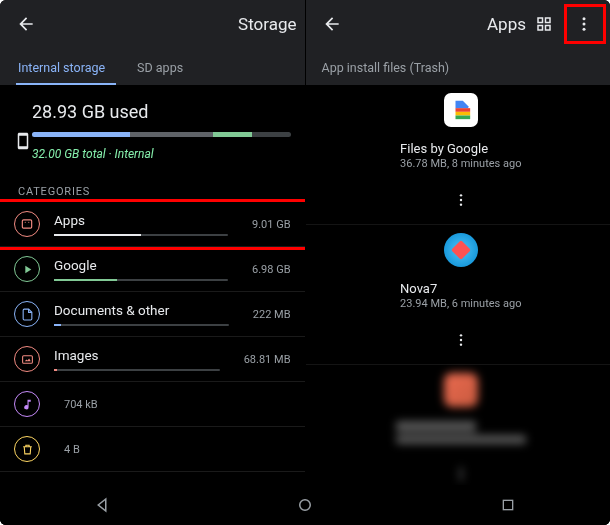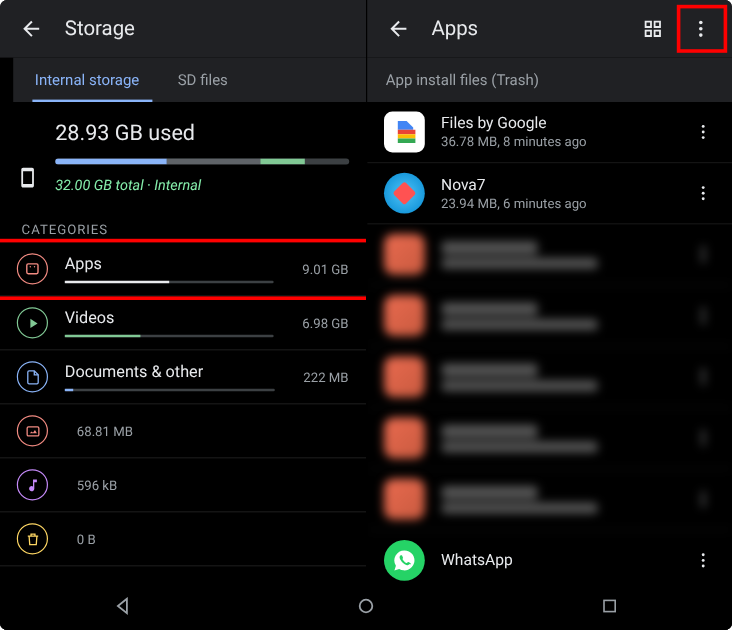--- a/index.html
+++ b/index.html
@@ -21,21 +21,21 @@
     display:flex; align-items:center;
     padding:0 8px;
     color:#e8eaed;
   }
   .back-btn {
     width:36px; height:36px;
     display:flex; align-items:center; justify-content:center;
     border-radius:50%;
     cursor:pointer;
   }
-  .header-title { font-size:17px; font-weight:400; margin-left:10px; flex:1; }
+  .header-title { font-size:17px; font-weight:400; margin-left:10px; flex:1;text-align:right; }
   .header-actions { display:flex; align-items:center; gap:4px; }
   .icon-btn {
     width:36px; height:36px;
     display:flex; align-items:center; justify-content:center;
     cursor:pointer;
     position:relative;
   }
   .tabs {
     background:#202124;
     display:flex;
@@ -49,28 +49,27 @@
   }
   .tab.active { color:#8ab4f8; }
   .tab.active::after {
     content:"";
     position:absolute; bottom:0;
     height:2px; background:#8ab4f8;
     width:100px;
   }
   .panel.left .tab.active::after { left:16px; width:100px; }
   .panel.right .tab.active::after { left:16px; width:90px; }
-  .tabs.left-tabs { padding-left:2px;margin-left:11px; }
+  .tabs.left-tabs { padding-left:2px; }
   .content { flex:1; background:#000; overflow:hidden; position:relative; }
   
   
   .summary {
-    display:flex; align-items:flex-end;
+    display:flex; align-items:center;
     padding:16px 14px 14px 14px;
-    gap:14px;
   }
   .phone-icon { color:#e8eaed; margin-top:20px; }
   .summary-text { flex:1; }
   .used { color:#e8eaed; font-size:18px; font-weight:400; }
   .bar {
     height:5px; border-radius:3px;
     background:#3c4043;
     margin:10px 0 10px 0;
     display:flex; overflow:hidden;
   }
@@ -116,20 +115,21 @@
     z-index:5;
     background:#000;
   }
   
   
   .app-row {
     display:flex; align-items:center;
     padding:8px 8px 8px 14px;
     gap:14px;
     border-bottom:1px solid #141414;
+    flex-direction:column;
   }
   .app-icon {
     width:34px; height:34px;
     border-radius:50%;
     flex-shrink:0;
   }
   .app-body { flex:1; min-width:0; }
   .app-name { color:#e8eaed; font-size:13px; }
   .app-meta { color:#9aa0a6; font-size:11px; margin-top:1px; }
   .app-menu {
@@ -186,21 +186,21 @@
     <div class="header">
       <div class="back-btn">
         <svg width="20" height="20" viewBox="0 0 24 24">
             <path fill="#e8eaed" d="M20 11H7.83l5.59-5.59L12 4l-8 8 8 8 1.41-1.41L7.83 13H20z"></path>
           </svg>
       </div>
       <div class="header-title">Storage</div>
     </div>
     <div class="tabs left-tabs">
       <div class="tab active">Internal storage</div>
-      <div class="tab">SD files</div>
+      <div class="tab">SD apps</div>
     </div>
     <div class="content">
       <div class="summary">
         <span class="phone-icon">
           <svg width="18" height="26" viewBox="0 0 24 24">
               <path fill="#e8eaed" d="M17 1H7c-1.1 0-2 .9-2 2v18c0 1.1.9 2 2 2h10c1.1 0 2-.9 2-2V3c0-1.1-.9-2-2-2zm0 18H7V5h10v14z"></path>
             </svg>
         </span>
         <div class="summary-text">
           <div class="used">28.93 GB used</div>
@@ -231,21 +231,21 @@
             </div>
             <div class="cat-size">9.01 GB</div>
           </div>
           <div class="cat-row">
             <div class="cat-icon-wrap green">
               <svg width="13" height="13" viewBox="0 0 24 24">
                 <path fill="#81c995" d="M8 5v14l11-7z"></path>
               </svg>
             </div>
             <div class="cat-body">
-              <div class="cat-name">Videos</div>
+              <div class="cat-name">Google</div>
               <div class="cat-bar">
                 <div class="cat-fill" style="width:36%;background:#81c995"></div>
               </div>
             </div>
             <div class="cat-size">6.98 GB</div>
           </div>
           <div class="cat-row">
             <div class="cat-icon-wrap blue">
               <svg width="13" height="13" viewBox="0 0 24 24">
                 <path fill="none" stroke="#8ab4f8" stroke-width="2" d="M14 2H6a2 2 0 0 0-2 2v16a2 2 0 0 0 2 2h12a2 2 0 0 0 2-2V8z"></path>
@@ -260,37 +260,43 @@
             </div>
             <div class="cat-size">222 MB</div>
           </div>
           <div class="cat-row">
             <div class="cat-icon-wrap red">
               <svg width="13" height="13" viewBox="0 0 24 24">
                 <rect x="3" y="5" width="18" height="14" rx="2" fill="none" stroke="#f28b82" stroke-width="2"></rect>
                 <path fill="#f28b82" d="M7 15l3-3 2 2 3-4 3 5H7z"></path>
               </svg>
             </div>
+            <div class="cat-body">
+              <div class="cat-name">Images</div>
+              <div class="cat-bar">
+                <div class="cat-fill" style="width:2%;background:#f28b82"></div>
+              </div>
+            </div>
             <div class="cat-size">68.81 MB</div>
           </div>
           <div class="cat-row">
             <div class="cat-icon-wrap purple">
               <svg width="13" height="13" viewBox="0 0 24 24">
                 <path fill="#c58af9" d="M12 3v10.55A4 4 0 1 0 14 17V7h4V3h-6z"></path>
               </svg>
             </div>
-            <div class="cat-size">596 kB</div>
+            <div class="cat-size">704 kB</div>
           </div>
           <div class="cat-row">
             <div class="cat-icon-wrap yellow">
               <svg width="13" height="13" viewBox="0 0 24 24">
                 <path fill="none" stroke="#fdd663" stroke-width="2" d="M6 7h12l-1 13H7zM9 4h6v3H9zM4 7h16"></path>
               </svg>
             </div>
-            <div class="cat-size">0 B</div>
+            <div class="cat-size">4 B</div>
           </div>
         </div>
     </div>
   </div>
 
   <div class="panel right">
     <div class="header">
       <div class="back-btn">
         <svg width="20" height="20" viewBox="0 0 24 24">
             <path fill="#e8eaed" d="M20 11H7.83l5.59-5.59L12 4l-8 8 8 8 1.41-1.41L7.83 13H20z"></path>

